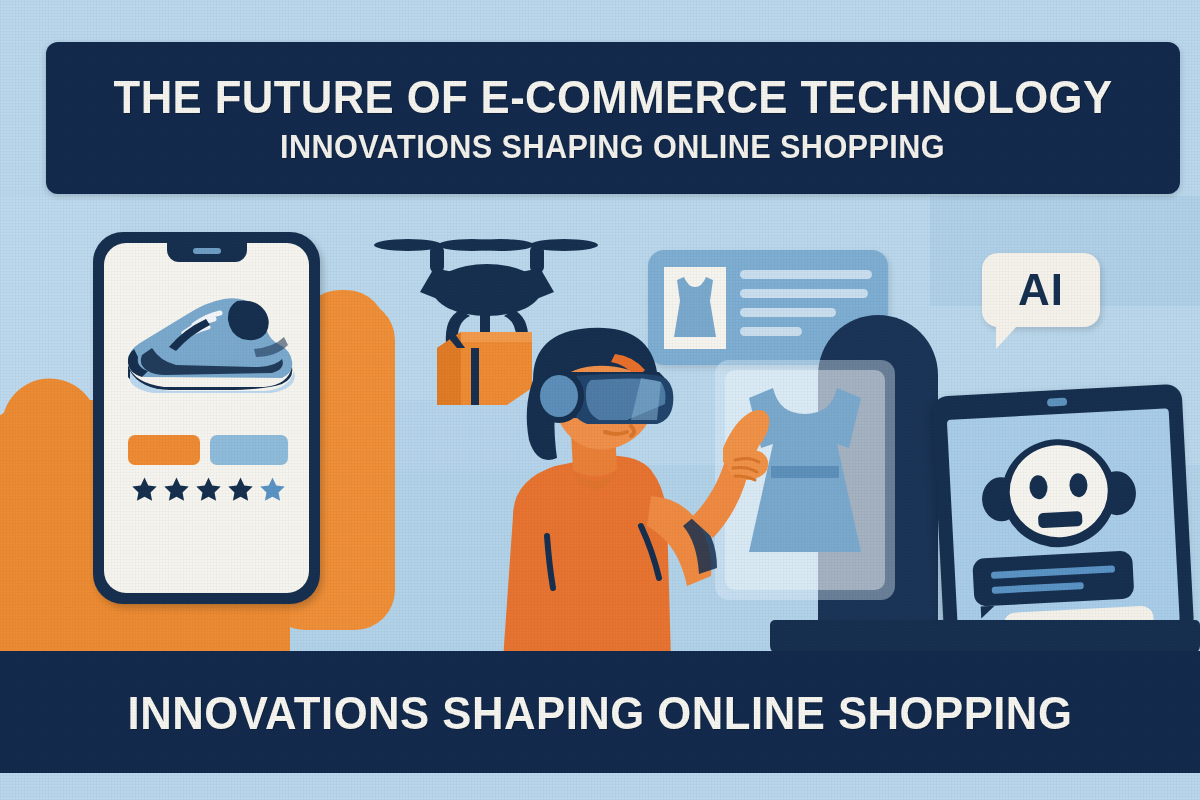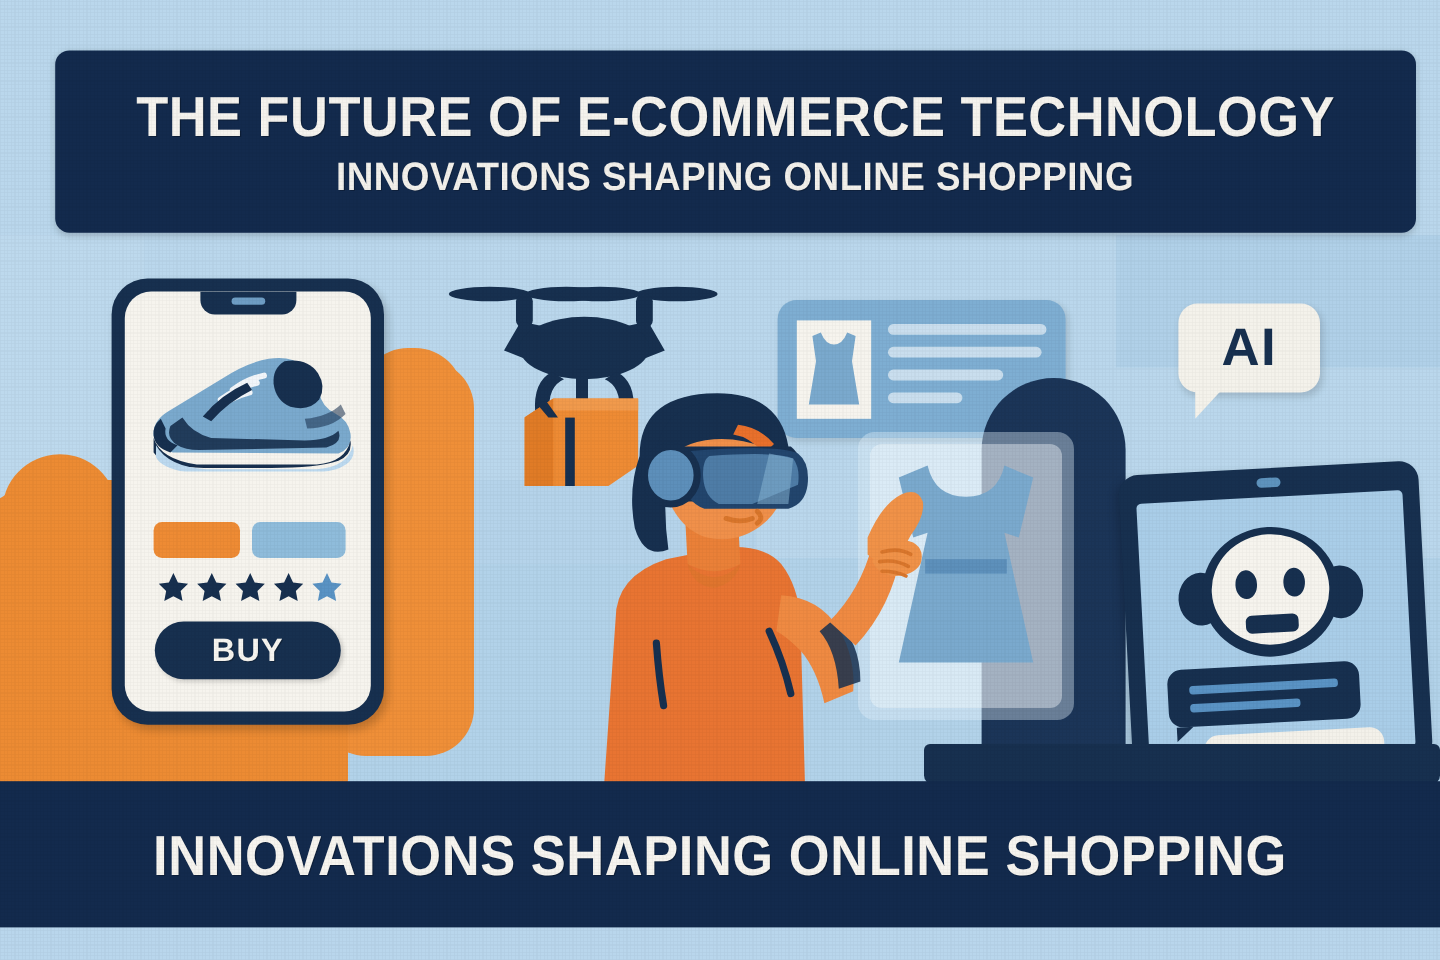--- a/index.html
+++ b/index.html
@@ -284,23 +284,20 @@
             <path d="M12 2l3.1 6.6 7 .9-5.1 4.9 1.3 7L12 18.1 5.7 21.4l1.3-7L1.9 9.5l7-.9z" fill="#17304f"></path>
           </svg>
         <svg class="star" viewBox="0 0 24 24">
             <path d="M12 2l3.1 6.6 7 .9-5.1 4.9 1.3 7L12 18.1 5.7 21.4l1.3-7L1.9 9.5l7-.9z" fill="#17304f"></path>
           </svg>
         <svg class="star" viewBox="0 0 24 24">
             <path d="M12 2l3.1 6.6 7 .9-5.1 4.9 1.3 7L12 18.1 5.7 21.4l1.3-7L1.9 9.5l7-.9z" fill="#5a93c4"></path>
           </svg>
       </div>
 
-      <div class="buy-btn">
-        <span class="buy-label">BUY</span>
-      </div>
     </div>
   </div>
 
   <div class="drone">
     <svg viewBox="0 0 230 180" width="230" height="180">
       <ellipse cx="36" cy="27" rx="34" ry="6" fill="#17304f"></ellipse>
       <ellipse cx="100" cy="27" rx="34" ry="6" fill="#17304f"></ellipse>
       <ellipse cx="128" cy="27" rx="34" ry="6" fill="#17304f"></ellipse>
       <ellipse cx="192" cy="27" rx="34" ry="6" fill="#17304f"></ellipse>
       <rect x="58" y="27" width="14" height="28" rx="6" fill="#17304f"></rect>

